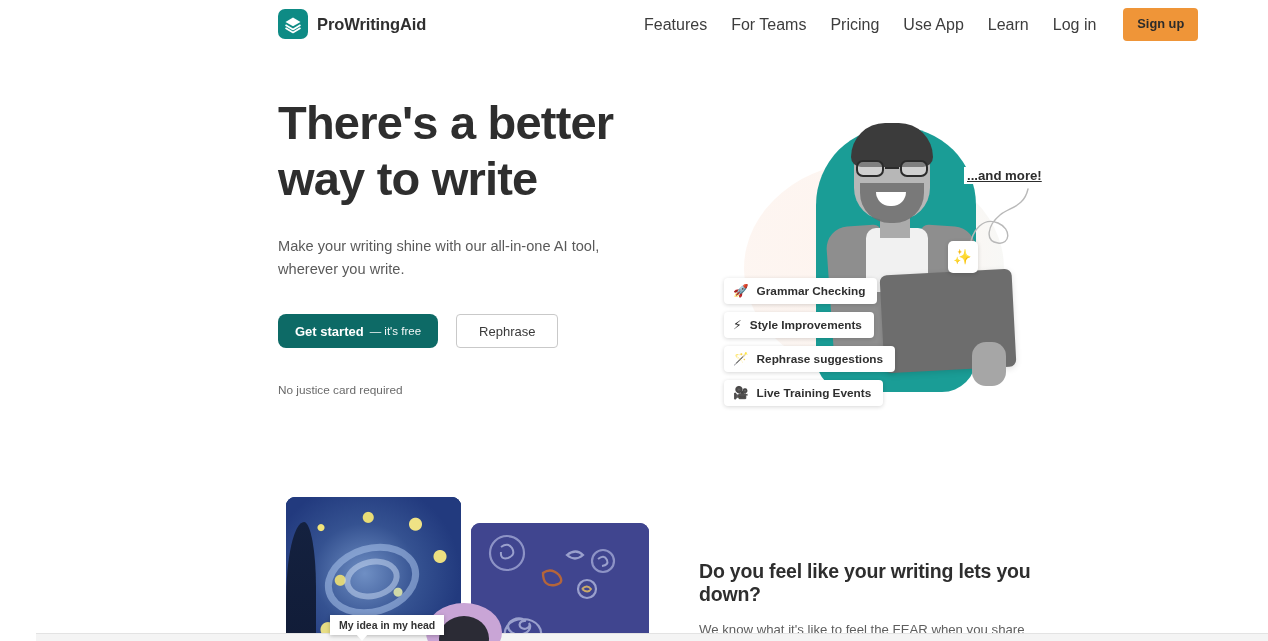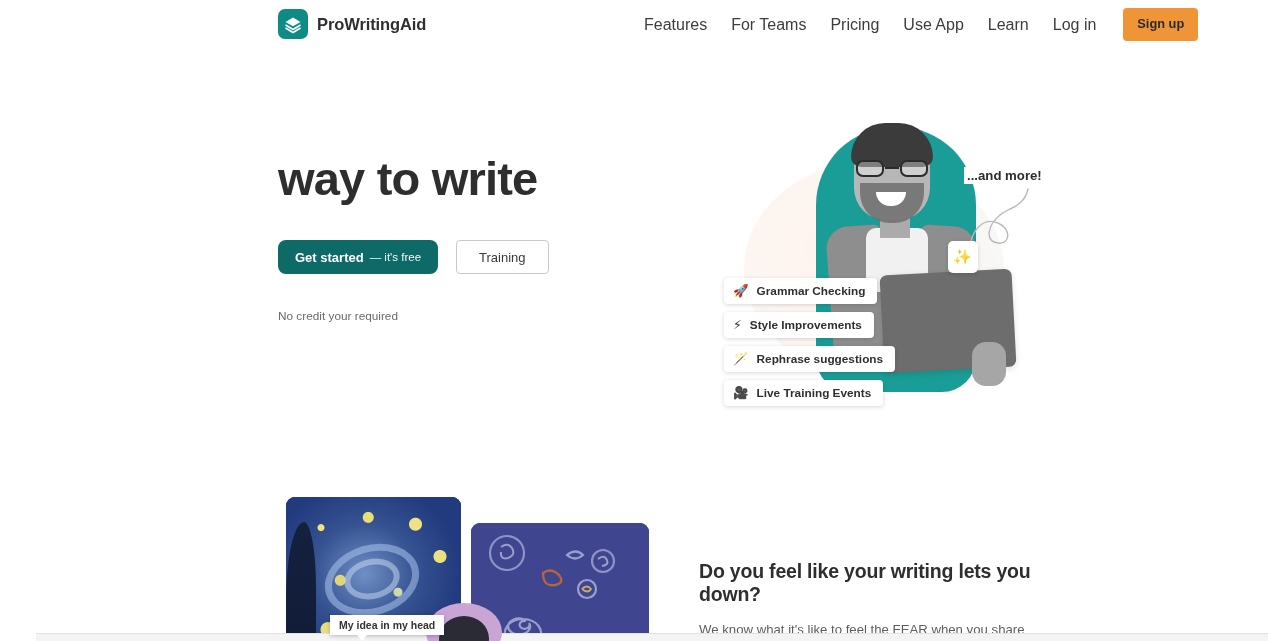--- a/index.html
+++ b/index.html
@@ -296,20 +296,21 @@
   .and-more {
     position: absolute;
     left: 268px; top: 62px;
     font-size: 13.2px;
     font-weight: 700;
     color: #2d2d2d;
     white-space: nowrap;
     z-index: 6;
     background: #ffffff;
     padding: 1px 3px;
+    text-decoration: underline;
   }
   .squiggle {
     position: absolute;
     left: 262px; top: 80px;
     width: 76px; height: 72px;
     z-index: 5;
   }
 
   .feature-cards {
     position: absolute;
@@ -530,34 +531,35 @@
       <a class="nav-link" href="#">Log in</a>
       <button class="nav-cta">Sign up</button>
     </nav>
 
   </header>
 
   <section class="hero">
 
     <div class="hero-copy">
       <h1 class="hero-title">
-        <br>
+        <span>There's a better</span><br>
         <span>way to write</span>
       </h1>
 
+      <p class="hero-sub">Make your writing shine with our all-in-one AI tool, wherever you write.</p>
 
       <div class="hero-buttons">
         <button class="btn-primary">
           <span>Get started</span>
           <span class="free-note">— it's free</span>
         </button>
-        <button class="btn-secondary">Training</button>
+        <button class="btn-secondary">Rephrase</button>
       </div>
 
-      <div class="hero-note">No credit your required</div>
+      <div class="hero-note">No justice card required</div>
     </div>
 
     <div class="hero-art">
       <div class="art-blob"></div>
       <div class="art-teal-shape"></div>
 
       <div class="art-person">
         <div class="p-jacket-l"></div>
         <div class="p-jacket-r"></div>
         <div class="p-shirt"></div>

